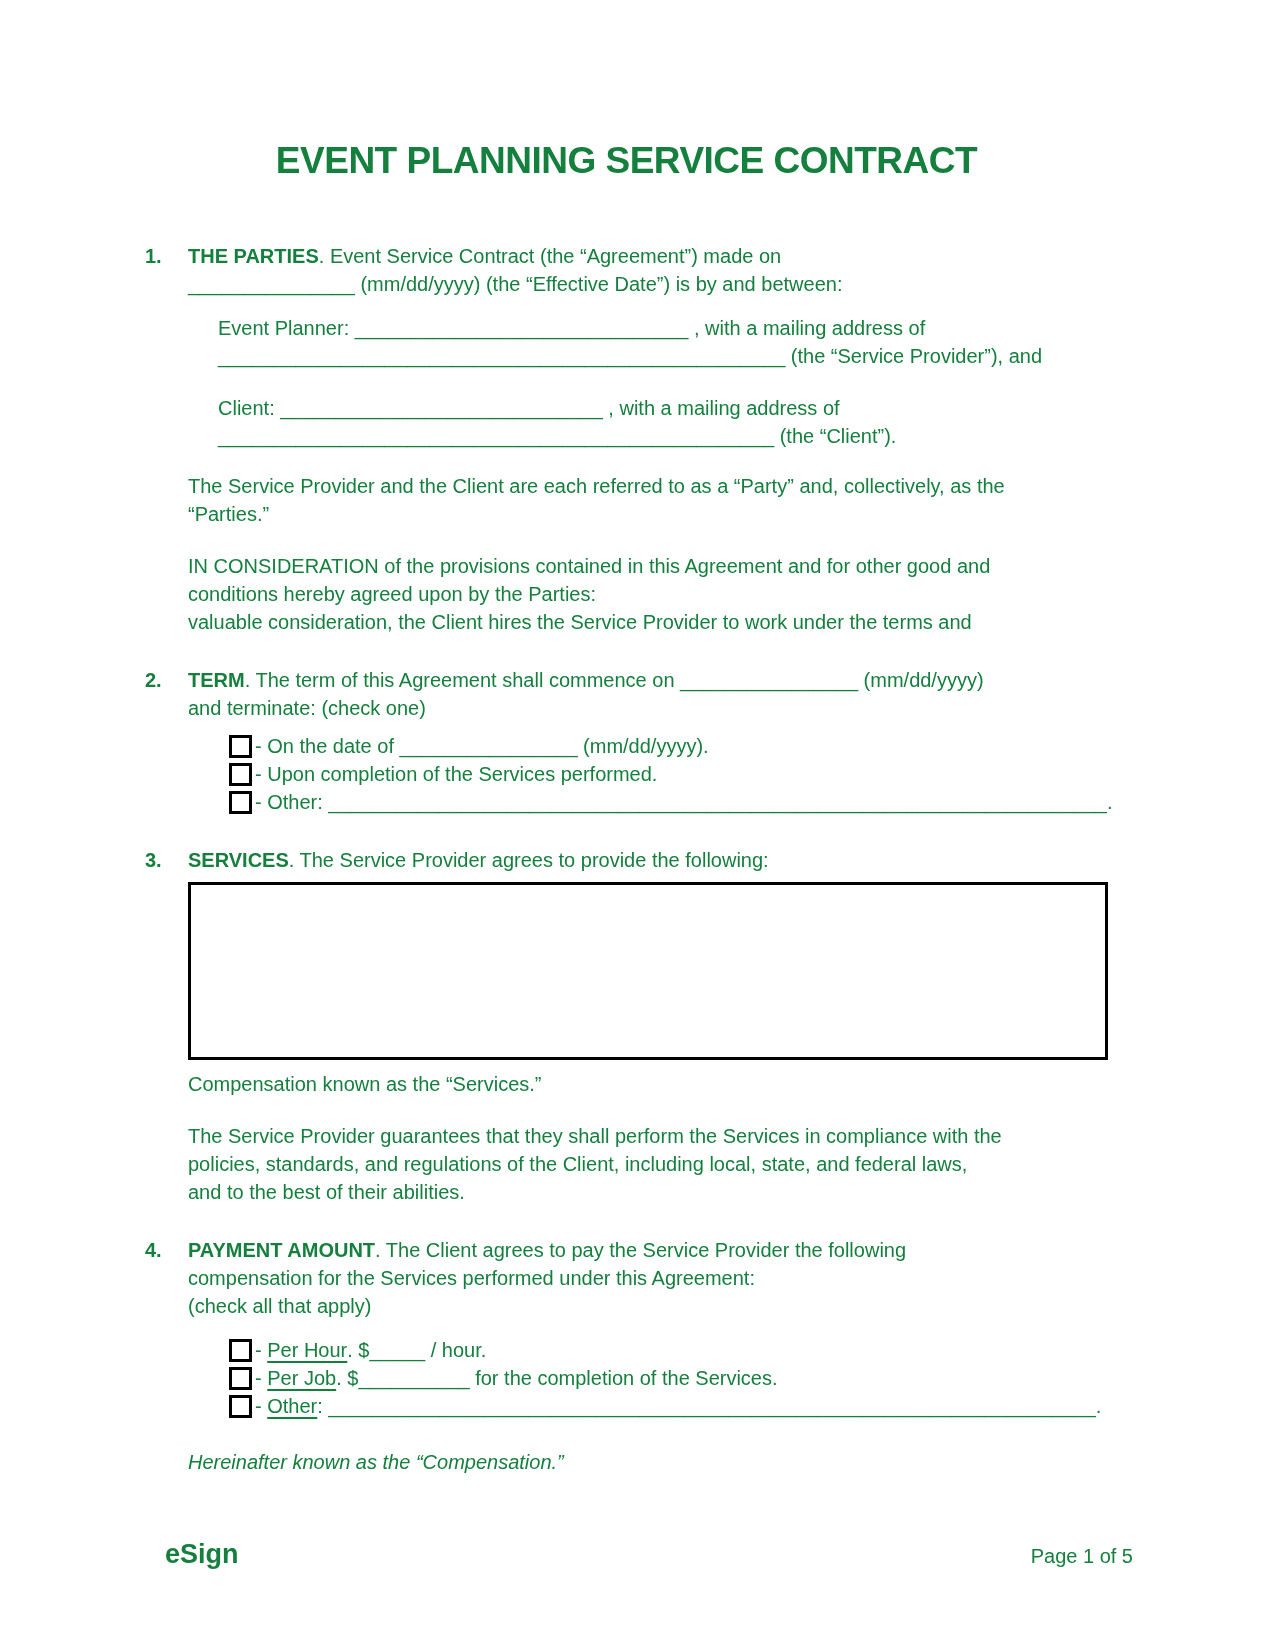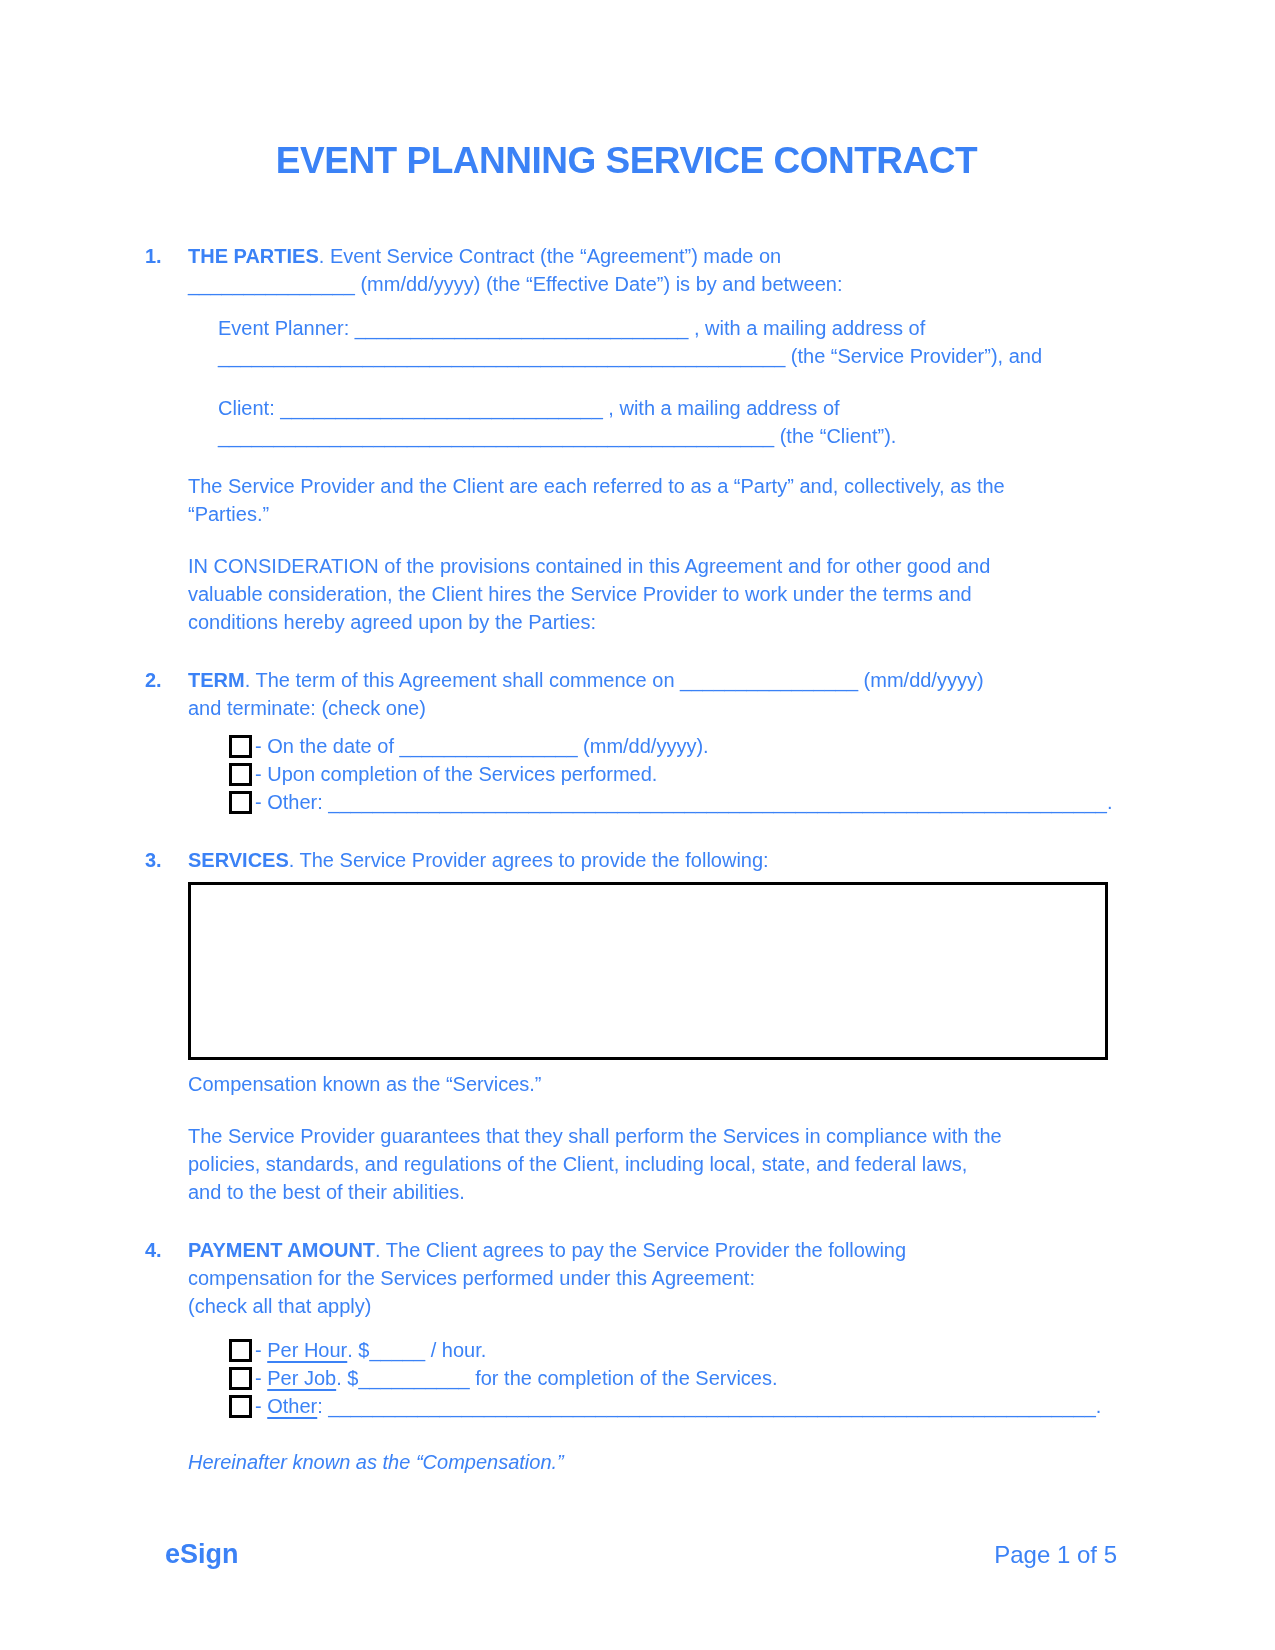--- a/index.html
+++ b/index.html
@@ -1,20 +1,20 @@
 <!DOCTYPE html>
 <html><head>
 <meta charset="utf-8">
 <style>
   html,body { margin:0; padding:0; background:#ffffff; }
   .page {
     position:relative;
     width:1275px; height:1650px;
     background:#ffffff;
-    color:#3b82f6;
+    color:#15803d;
     font-family:"Liberation Sans", sans-serif;
     font-size:20px;
     line-height:28px;
     box-sizing:border-box;
     padding:140px 167px 0 145px;
     overflow:hidden;
   }
   .title {
     font-size:37px;
     font-weight:bold;
@@ -48,27 +48,27 @@
     width:100%;
     height:178px;
     border:3px solid #000;
     box-sizing:border-box;
     background:#fff;
   }
   .after-box { margin-top:10px; }
   .u { text-decoration:underline; text-decoration-thickness:2px; text-underline-offset:4px; }
   .footer {
     position:absolute;
-    left:165px; right:158px; top:1540px;
+    left:165px; right:142px; top:1540px;
     display:flex;
     justify-content:space-between;
     align-items:baseline;
   }
   .brand { font-weight:bold; font-size:27px; }
-  .page-num { font-size:24px;text-align:center; }
+  .page-num { font-size:20px;text-align:center; }
 </style>
 </head>
 <body>
 
 <div class="page">
 
   <h1 class="title">EVENT PLANNING SERVICE CONTRACT</h1>
 
   <div class="section">
     <span class="sec-num">1.</span>
@@ -86,22 +86,22 @@
         <div class="line">__________________________________________________ (the “Client”).</div>
       </div>
 
       <div class="mt22">
         <div class="line">The Service Provider and the Client are each referred to as a “Party” and, collectively, as the</div>
         <div class="line">“Parties.”</div>
       </div>
 
       <div class="mt24">
         <div class="line">IN CONSIDERATION of the provisions contained in this Agreement and for other good and</div>
+        <div class="line">conditions hereby agreed upon by the Parties:</div>
         <div class="line">valuable consideration, the Client hires the Service Provider to work under the terms and</div>
-        <div class="line">conditions hereby agreed upon by the Parties:</div>
       </div>
     </div>
   </div>
 
   <div class="section sec-gap">
     <span class="sec-num">2.</span>
     <div>
       <div class="line"><span class="b">TERM</span><span>. The term of this Agreement shall commence on ________________ (mm/dd/yyyy)</span></div>
       <div class="line">and terminate: (check one)</div>
 

